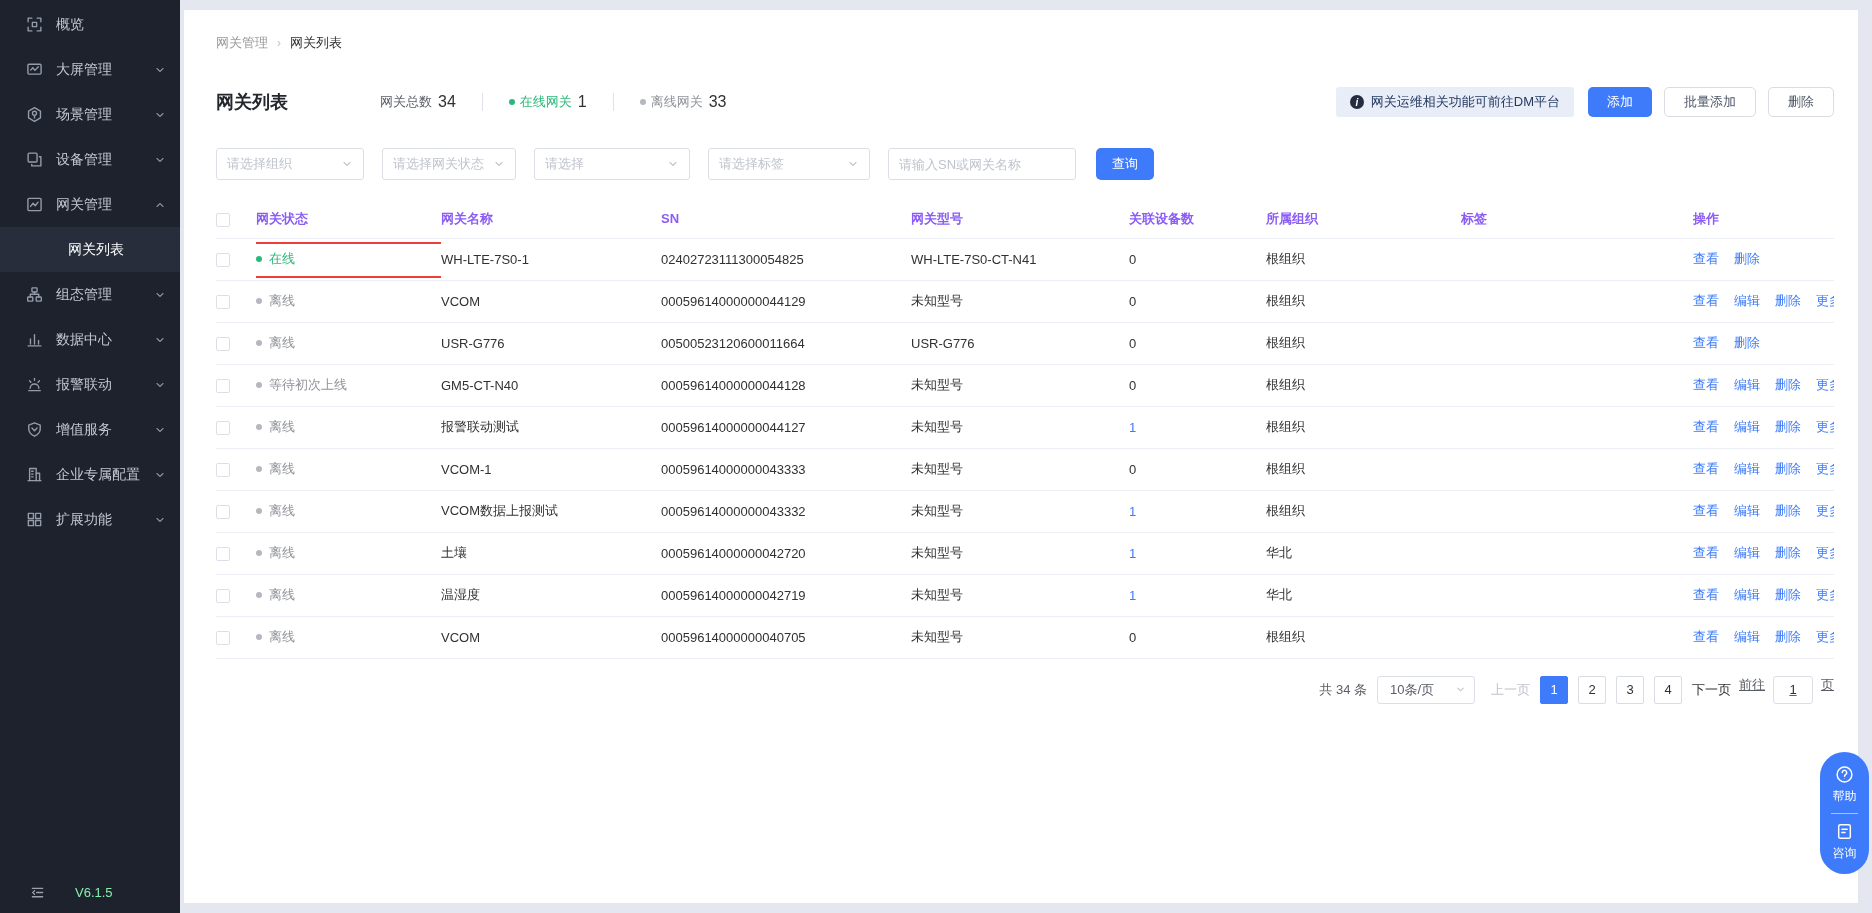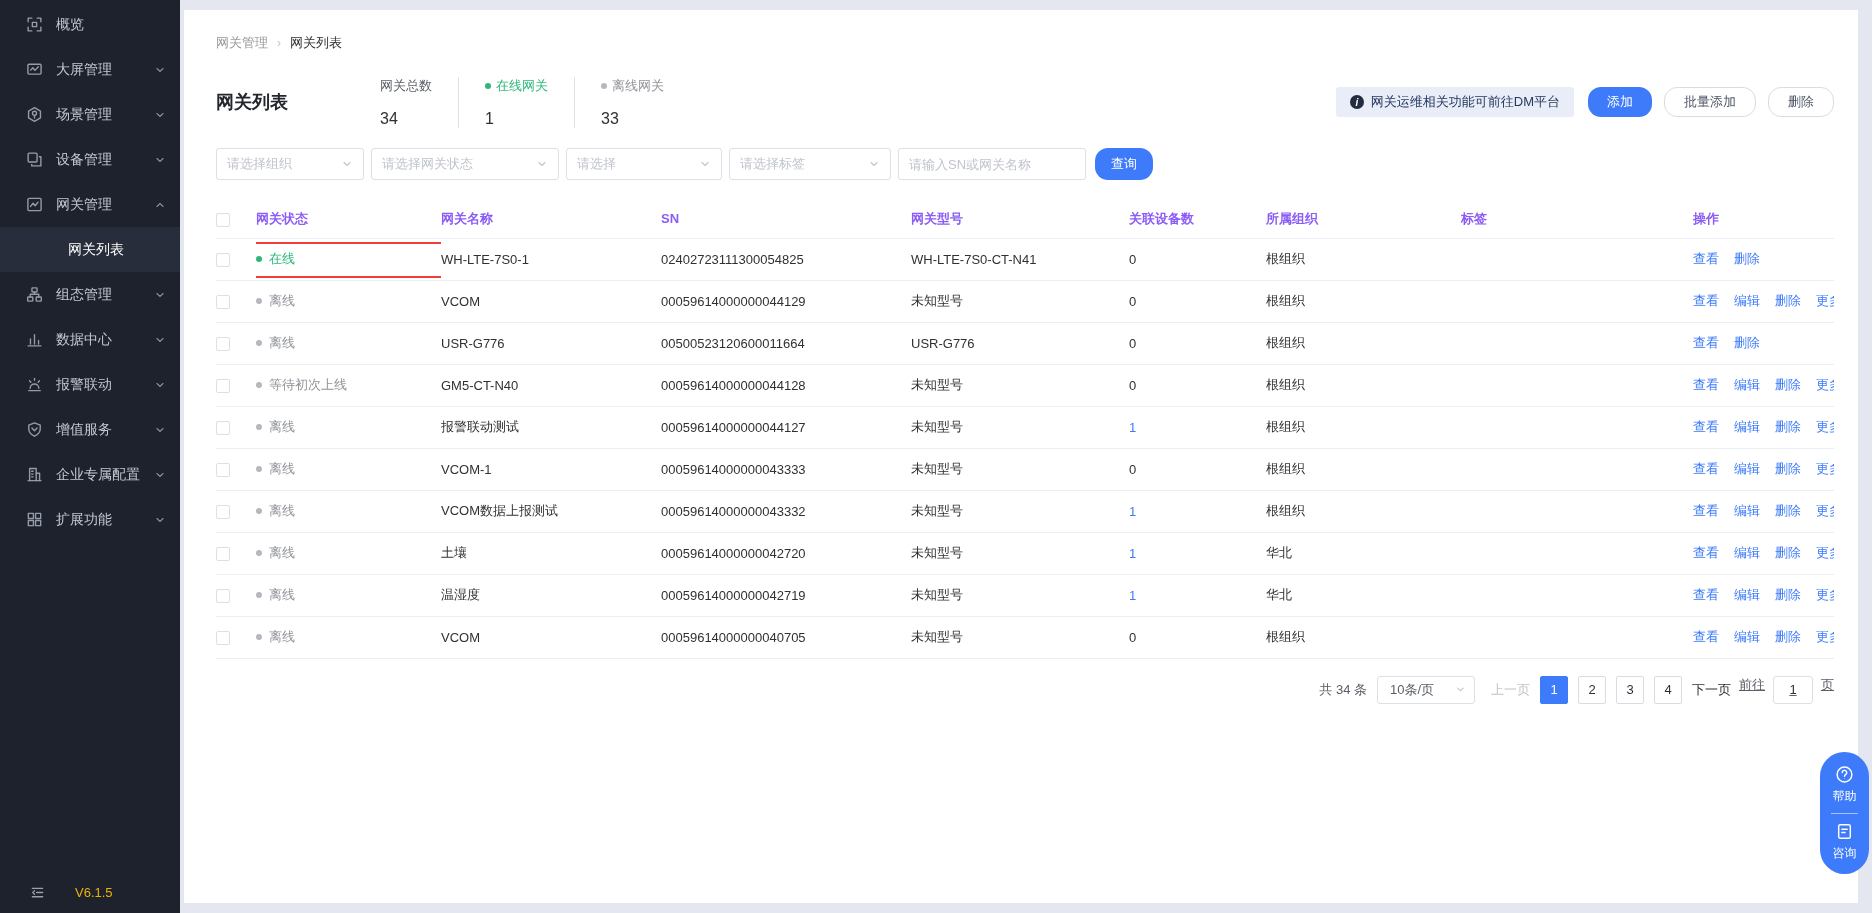--- a/index.html
+++ b/index.html
@@ -29,38 +29,38 @@
   .side-item .chev { width: 12px; height: 12px; color: #8b919e; }
   .side-item .chev svg { width: 100%; height: 100%; display: block; }
   .side-item .chev.up svg { transform: rotate(180deg); }
   .side-sub {
     height: 45px; display: flex; align-items: center;
     padding-left: 68px; font-size: 14px;
     background: #272d3b; color: #ffffff; cursor: pointer;
   }
   .side-footer {
     height: 42px; display: flex; align-items: center;
-    padding-left: 30px; gap: 30px; color: #eab308; font-size: 13px;
+    padding-left: 30px; gap: 30px; color: #86efac; font-size: 13px;
   }
   .side-footer .icon { width: 15px; height: 15px; color: #9aa0ac; }
   .side-footer .icon svg { width: 100%; height: 100%; display: block; }
 
   
   .main { flex: 1; padding: 10px 14px 10px 4px; height: 100%; }
   .card { background: #fff; height: 100%; padding: 0 24px 0 32px; overflow: hidden; position: relative; }
 
   .breadcrumb { padding-top: 24px; font-size: 13px; color: #97999c; display: flex; align-items: center; gap: 9px; }
   .breadcrumb .crumb-link { color: #97999c; cursor: pointer; }
   .breadcrumb .sep { color: #c0c4cc; font-size: 12px; }
   .breadcrumb .crumb-current { color: #303133; }
 
   .header-row { display: flex; align-items: center; margin-top: 28px; height: 44px; }
   .page-title { font-size: 18px; font-weight: bold; color: #23262d; }
   .stats { display: flex; margin-left: 66px; align-items: center; }
-  .stat { padding: 0 26px; display: flex; flex-direction: column; gap: 15px; }
+  .stat { padding: 0 26px; display: flex; flex-direction: row; gap: 6px; }
   .stat + .stat { border-left: 1px solid #dfe2e8; }
   .stat .lab { font-size: 13px; color: #5a5e66; display: flex; align-items: center; gap: 5px; }
   .stat .val { font-size: 16px; color: #303133; }
   .stat .dot { width: 6px; height: 6px; border-radius: 50%; display: inline-block; }
   .stat.online .lab { color: #2cb87a; }
   .stat.online .dot { background: #2cb87a; }
   .stat.offline .lab { color: #909399; }
   .stat.offline .dot { background: #b4b8bf; }
 
   .header-right { margin-left: auto; display: flex; align-items: center; }
@@ -68,36 +68,36 @@
     background: #e9edf8; color: #24395f; font-size: 13px;
     height: 30px; display: flex; align-items: center; gap: 7px;
     padding: 0 14px; border-radius: 3px;
   }
   .info-icon {
     width: 14px; height: 14px; border-radius: 50%; background: #252c42; color: #fff;
     font-size: 10px; font-weight: bold; font-style: italic;
     display: flex; align-items: center; justify-content: center; flex-shrink: 0;
   }
   .btn {
-    height: 30px; padding: 0 19px; border-radius: 13px; font-size: 13px;
+    height: 30px; padding: 0 19px; border-radius: 5px; font-size: 13px;
     display: flex; align-items: center; cursor: pointer; border: none; white-space: nowrap;
   }
   .btn-primary { background: #3d7bfa; color: #fff; margin-left: 14px; }
   .btn-plain { background: #fff; border: 1px solid #d9dce3; color: #4e5666; margin-left: 12px; }
 
   
-  .filter-row { display: flex; margin-top: 24px; gap: 7px; align-items: center; }
+  .filter-row { display: flex; margin-top: 24px; gap: 18px; align-items: center; }
   .select {
     height: 32px; border: 1px solid #dcdfe6; border-radius: 3px; background: #fff;
     display: flex; align-items: center; justify-content: space-between;
     padding: 0 10px; color: #bfc3cc; font-size: 13px; cursor: pointer;
   }
   .select .chev { width: 12px; height: 12px; color: #c0c4cc; }
   .select .chev svg { width: 100%; height: 100%; display: block; }
-  .w1 { width: 148px; } .w2 { width: 188px; } .w3 { width: 156px; } .w4 { width: 162px; }
+  .w1 { width: 148px; } .w2 { width: 134px; } .w3 { width: 156px; } .w4 { width: 162px; }
   .search-input {
     width: 188px; height: 32px; border: 1px solid #dcdfe6; border-radius: 3px;
     padding: 0 10px; font-size: 13px; color: #303133; outline: none;
     font-family: "Liberation Sans", "DejaVu Sans", sans-serif;
   }
   .search-input::placeholder { color: #bfc3cc; }
   .query-btn { background: #3d7bfa; color: #fff; width: 58px; height: 32px; justify-content: center; padding: 0; margin-left: 2px; }
 
   
   table { width: 100%; border-collapse: collapse; table-layout: fixed; margin-top: 20px; }

